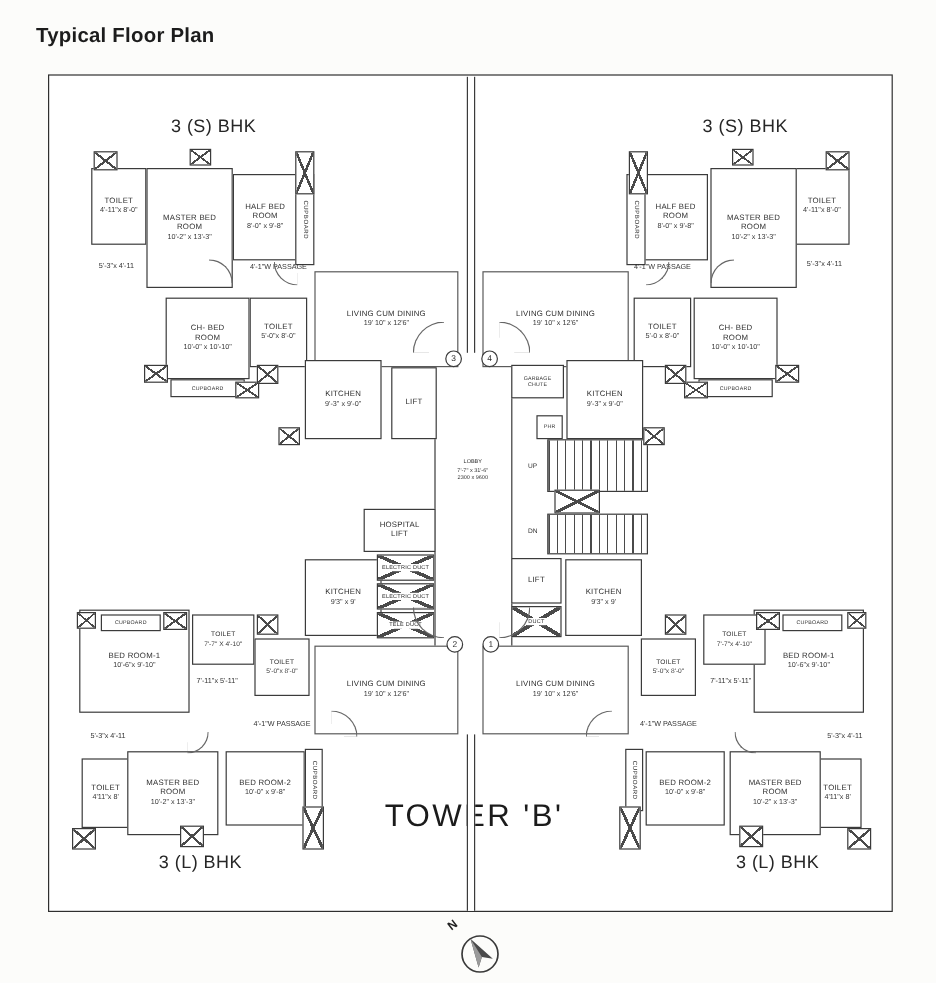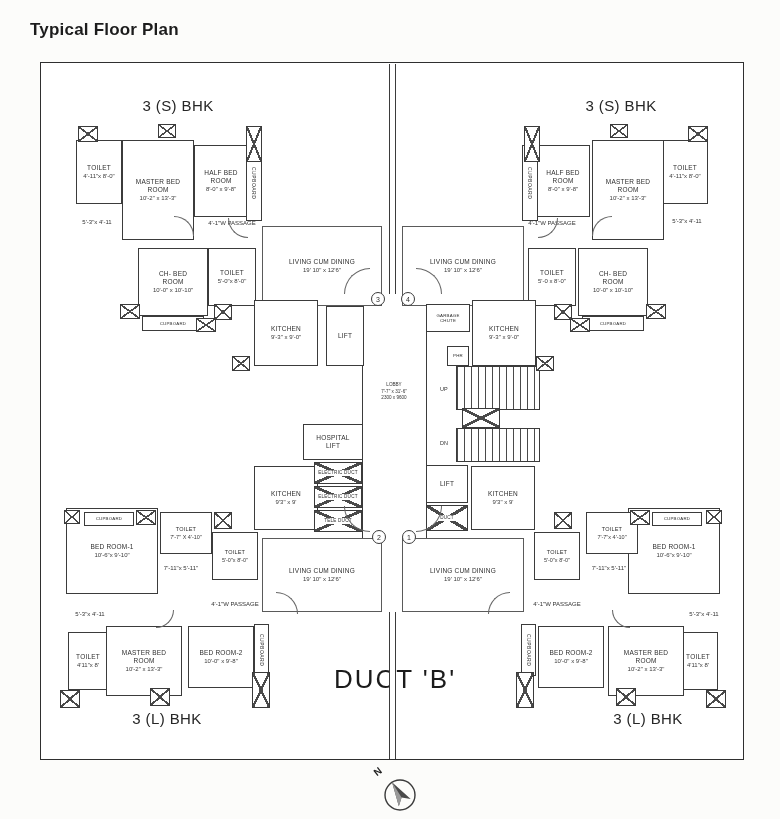--- a/index.html
+++ b/index.html
@@ -40,21 +40,21 @@
 </head>
 <body>
 
 <div class="title">Typical Floor Plan</div>
 <div class="frame"></div>
 
 <div class="utype" style="left:117px;top:97px">3 (S) BHK</div>
 <div class="utype" style="left:560px;top:97px">3 (S) BHK</div>
 <div class="utype" style="left:106px;top:710px">3 (L) BHK</div>
 <div class="utype" style="left:587px;top:710px">3 (L) BHK</div>
-<div class="tower">DUCT 'B'</div>
+<div class="tower">TOWER 'B'</div>
 
 <div class="dwall" style="left:389px;top:64px;height:230px"></div>
 <div class="dwall" style="left:389px;top:612px;height:147px"></div>
 <div class="lwall" style="left:362px;top:298px;height:242px"></div>
 <div class="lwall" style="left:426px;top:298px;height:242px"></div>
 
 <div class="room" style="left:76px;top:140px;width:46px;height:64px">
   <span class="rn">TOILET</span>
   <span class="rd">4'-11"x 8'-0"</span>
 </div>

